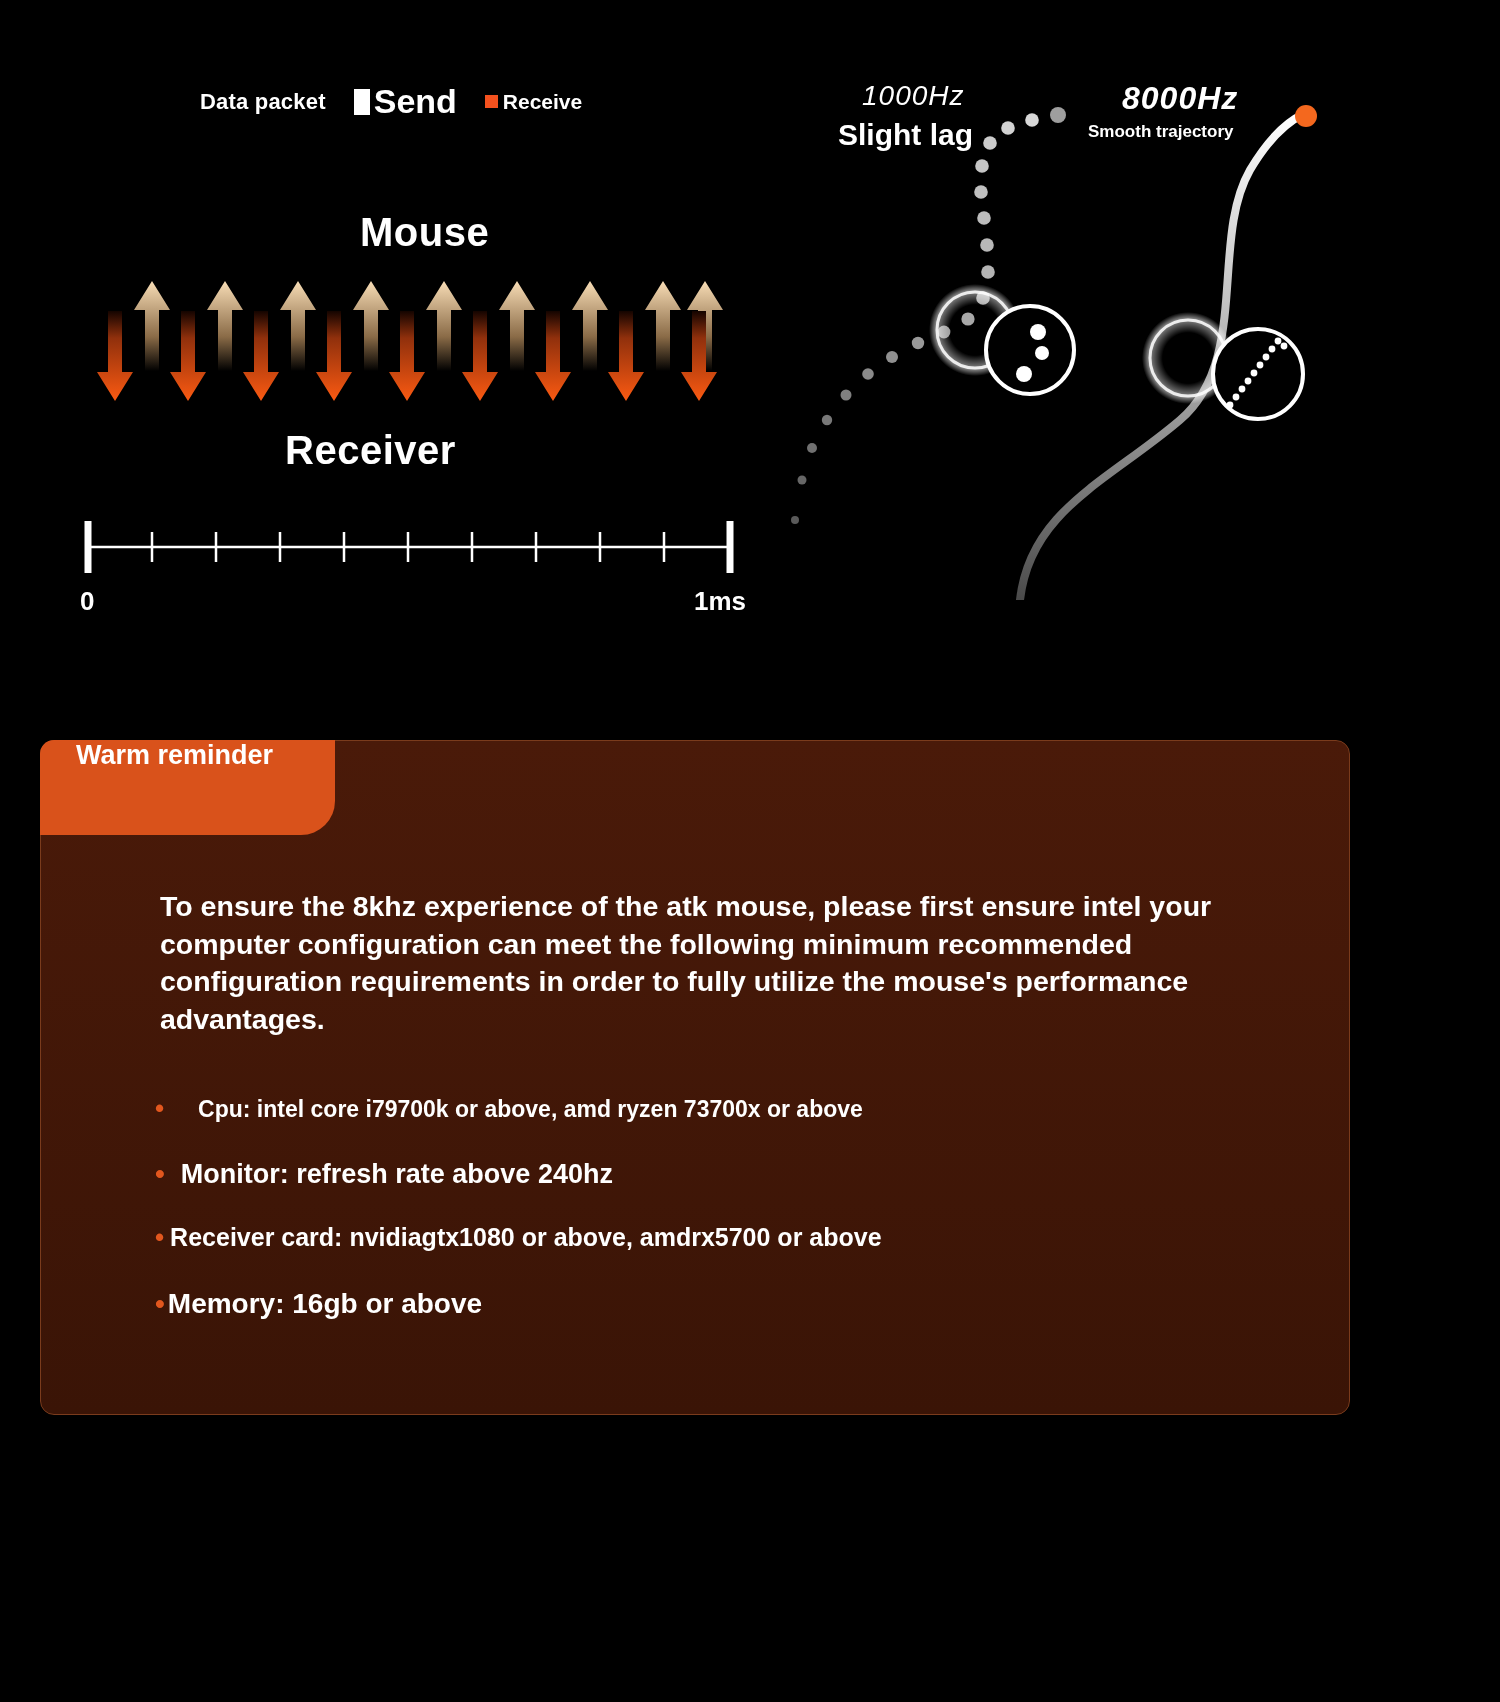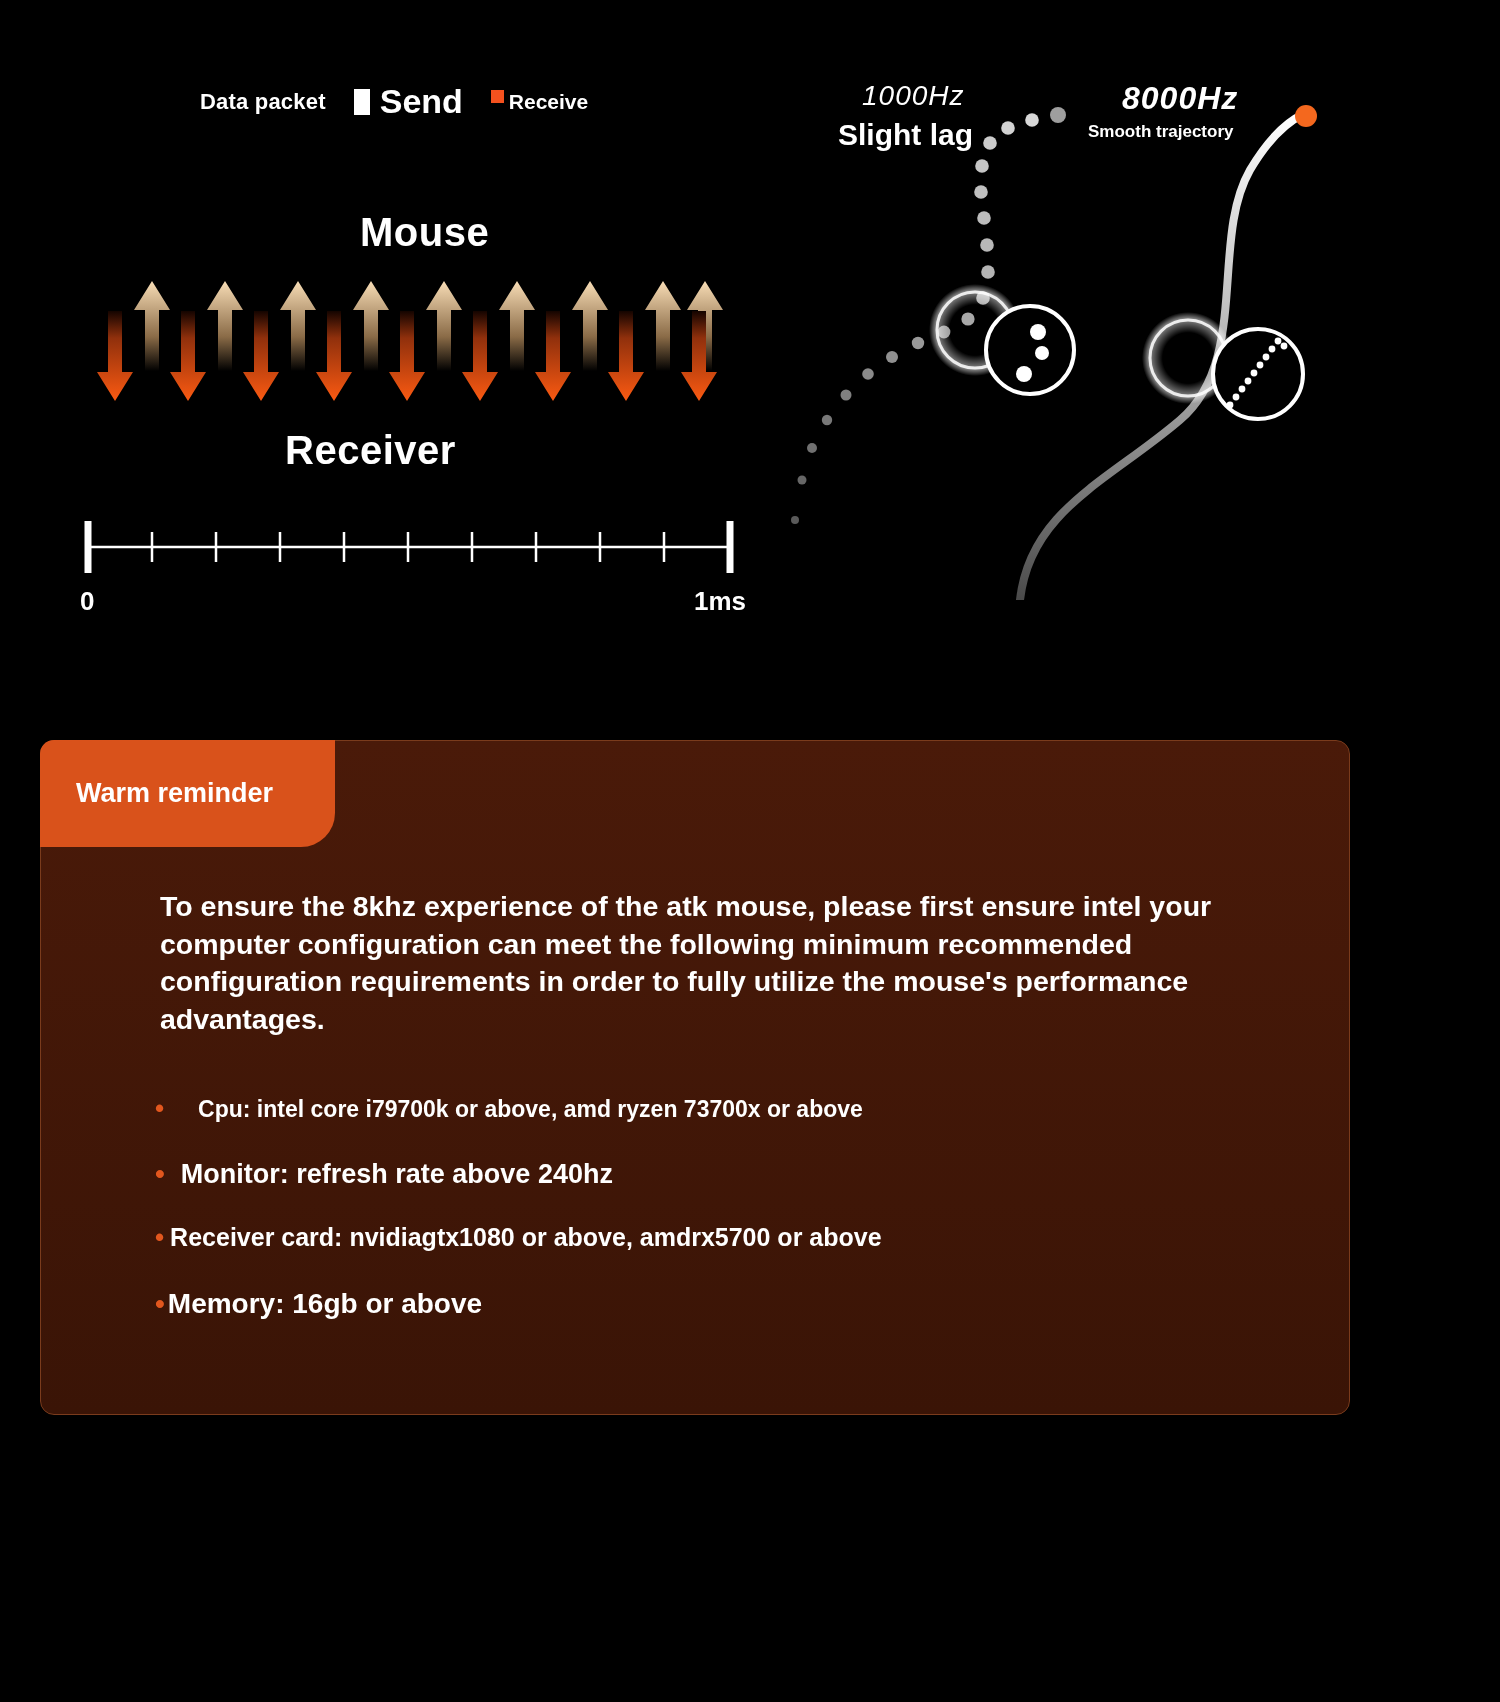--- a/index.html
+++ b/index.html
@@ -28,35 +28,36 @@
   .legend-label {
     font-size: 22px;
     font-weight: 700;
     color: #ffffff;
     letter-spacing: .2px;
     margin-left: 40px;
   }
   .legend-send-group {
     display: flex;
     align-items: center;
-    gap: 10px;
+    gap: 4px;
   }
   .send-swatch {
     width: 16px;
     height: 26px;
     background: #ffffff;
     display: inline-block;
   }
   .send-text {
     font-size: 34px;
     font-weight: 700;
     color: #ffffff;
   }
   .legend-recv-group {
     display: flex;
+    align-items: center;
     gap: 5px;
   }
   .recv-swatch {
     width: 13px;
     height: 13px;
     background: #f4511e;
     display: inline-block;
   }
   .recv-text {
     font-size: 21px;
@@ -161,27 +162,26 @@
     background: linear-gradient(180deg, #4a1a09 0%, #3a1406 100%);
     border: 1px solid #7a3b1c;
     border-radius: 14px;
     box-sizing: border-box;
   }
   #reminder-tab {
     position: absolute;
     left: 40px;
     top: 740px;
     width: 295px;
-    height: 107px;
+    height: 95px;
     background: #d9521b;
     border-top-left-radius: 14px;
     border-bottom-right-radius: 34px;
     box-sizing: border-box;
     display: flex;
-    align-items: center;
   }
   #reminder-tab-label {
     margin-left: 36px;
     font-size: 27px;
     font-weight: 700;
     color: #ffffff;
   }
   #reminder-body {
     position: absolute;
     left: 160px;

